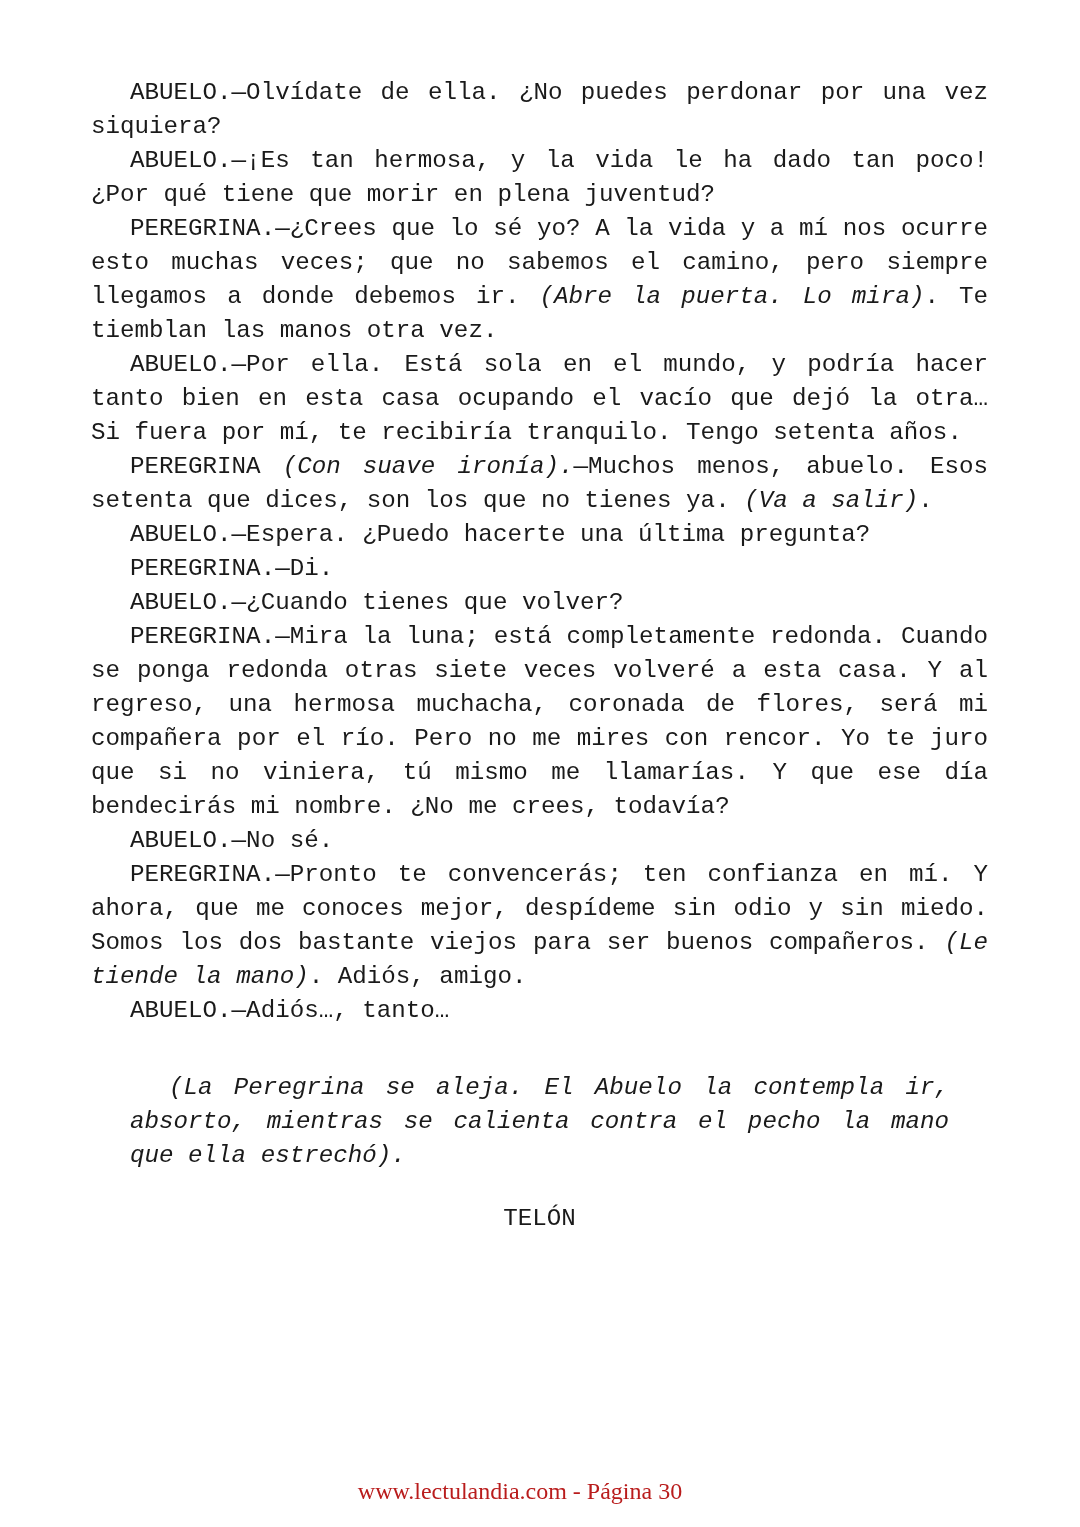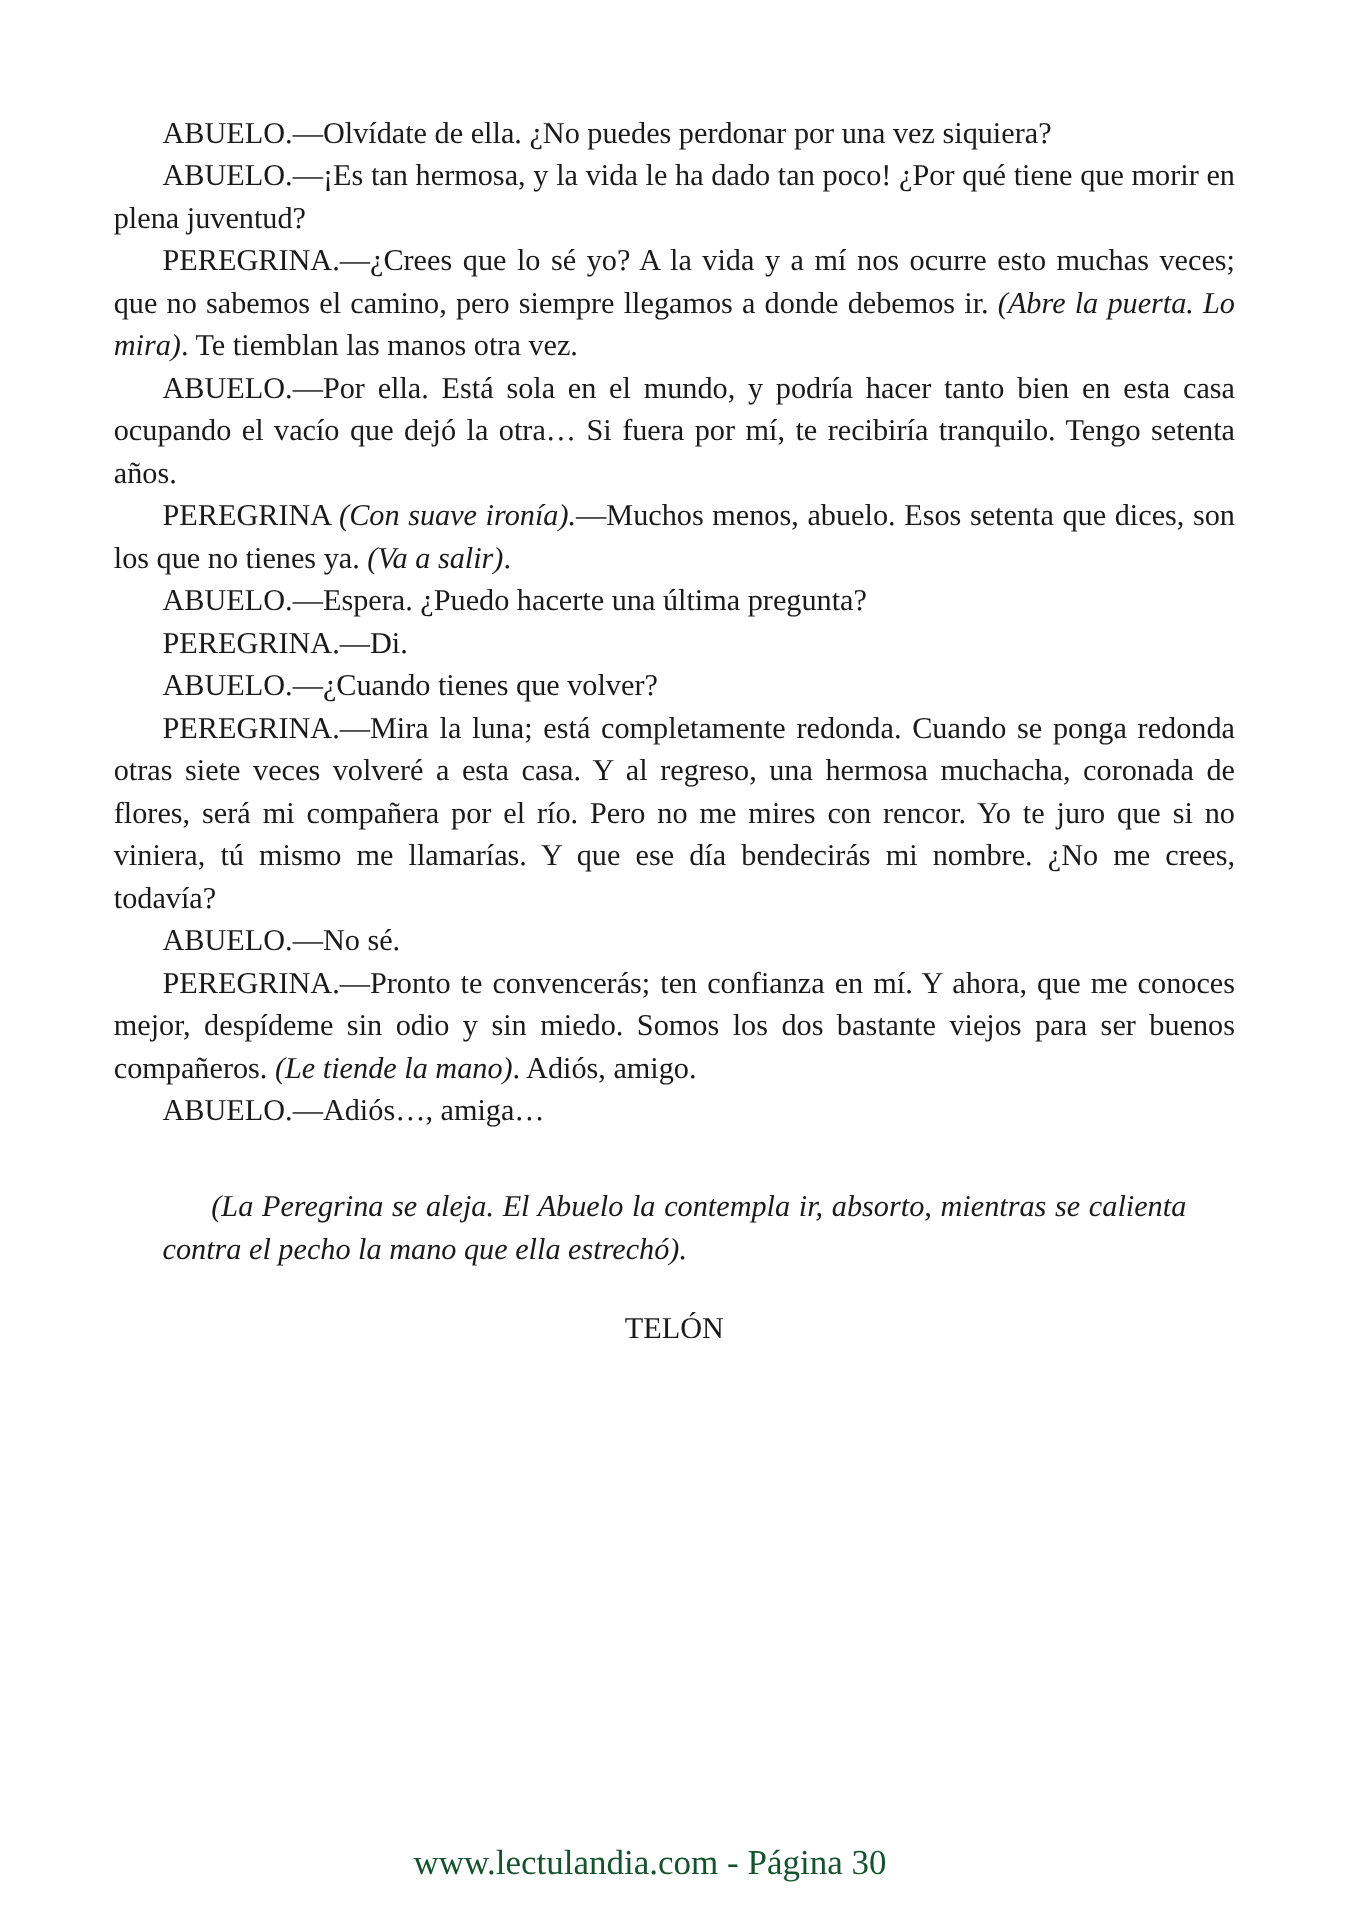--- a/index.html
+++ b/index.html
@@ -11,24 +11,25 @@
       width: 1080px;
       height: 1527px;
       position: relative;
       overflow: hidden;
       color: #1a1a1a;
       font-family: "Liberation Serif", "DejaVu Serif", serif;
     }
     .page-body {
       position: absolute;
       left: 91px;
-      top: 90px;
+      top: 76px;
       width: 897px;
       font-size: 24.2px;
       line-height: 34px;
+      font-family: Liberation Mono, monospace;
     }
     .para {
       margin: 0;
       text-indent: 39px;
       text-align: justify;
     }
     .speaker { font-style: normal; }
     .aside { font-style: italic; }
     .stage-direction {
       margin: 43px 39px 0 39px;
@@ -43,23 +44,23 @@
       margin-top: 29px;
       font-size: 24.2px;
       line-height: 34px;
     }
     .footer {
       position: absolute;
       left: 0;
       width: 1040px;
       top: 1474px;
       text-align: center;
-      font-size: 28px;
+      font-size: 24px;
       line-height: 34px;
-      color: #14532d;
+      color: #b91c1c;
     }
   </style>
 </head>
 <body>
 
 <div class="page-body">
 
   <p class="para"><span class="speaker">ABUELO.</span><span>—Olvídate de ella. ¿No puedes perdonar por una vez siquiera?</span></p>
 
 
@@ -76,20 +77,20 @@
   <p class="para"><span class="speaker">PEREGRINA.</span><span>—Di.</span></p>
 
   <p class="para"><span class="speaker">ABUELO.</span><span>—¿Cuando tienes que volver?</span></p>
 
   <p class="para"><span class="speaker">PEREGRINA.</span><span>—Mira la luna; está completamente redonda. Cuando se ponga redonda otras siete veces volveré a esta casa. Y al regreso, una hermosa muchacha, coronada de flores, será mi compañera por el río. Pero no me mires con rencor. Yo te juro que si no viniera, tú mismo me llamarías. Y que ese día bendecirás mi nombre. ¿No me crees, todavía?</span></p>
 
   <p class="para"><span class="speaker">ABUELO.</span><span>—No sé.</span></p>
 
   <p class="para"><span class="speaker">PEREGRINA.</span><span>—Pronto te convencerás; ten confianza en mí. Y ahora, que me conoces mejor, despídeme sin odio y sin miedo. Somos los dos bastante viejos para ser buenos compañeros. </span><span class="aside">(Le tiende la mano)</span><span>. Adiós, amigo.</span></p>
 
-  <p class="para"><span class="speaker">ABUELO.</span><span>—Adiós…, amiga…</span></p>
+  <p class="para"><span class="speaker">ABUELO.</span><span>—Adiós…, tanto…</span></p>
 
   <p class="stage-direction">(La Peregrina se aleja. El Abuelo la contempla ir, absorto, mientras se calienta contra el pecho la mano que ella estrechó).</p>
 
   <div class="curtain">TELÓN</div>
 </div>
 
 <div class="footer">www.lectulandia.com - Página 30</div>
 
 </body></html>

